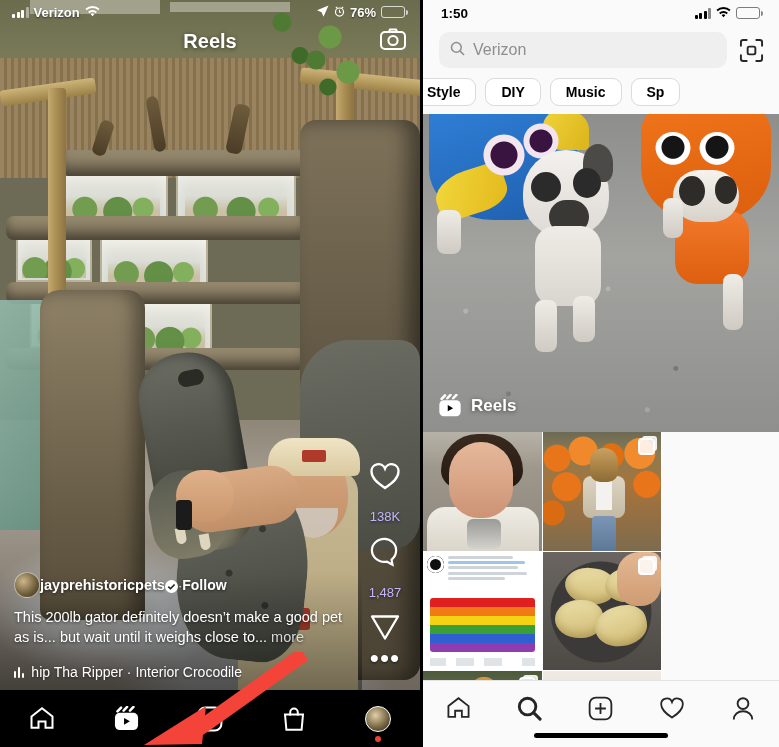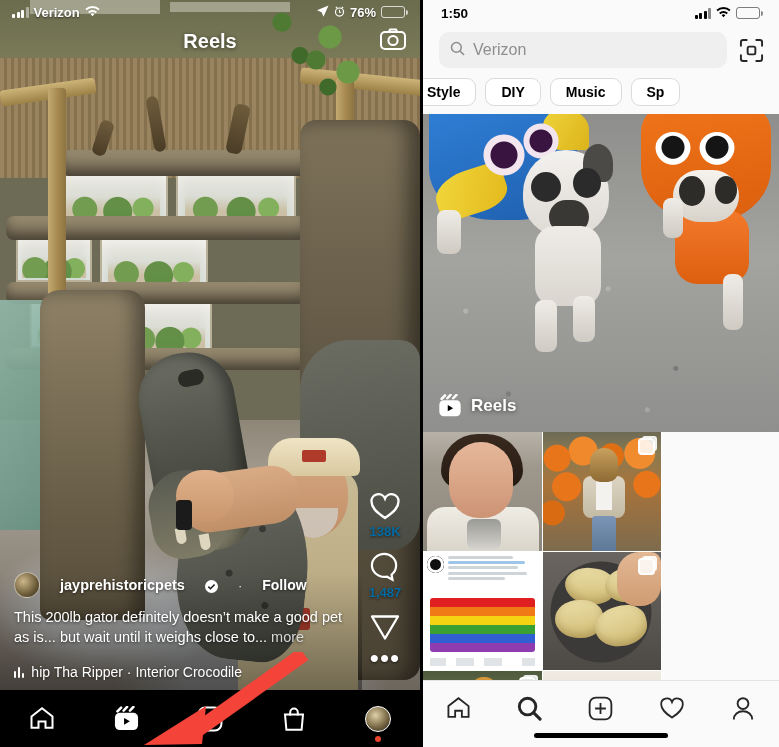--- a/index.html
+++ b/index.html
@@ -114,29 +114,29 @@
   .batt-cap { width:2px; height:5px; background:rgba(255,255,255,.7); border-radius:0 2px 2px 0; margin-left:1px; }
 
   .reel-title { position:absolute; top:30px; left:0; width:100%; text-align:center;
     color:#fff; font-size:20px; font-weight:bold; z-index:20; text-shadow:0 1px 4px rgba(0,0,0,.55); }
   .reel-cam { position:absolute; right:14px; top:28px; z-index:20; }
 
   
   .rail { position:absolute; right:8px; bottom:80px; width:54px; z-index:20;
     display:flex; flex-direction:column; align-items:center; gap:4px; }
   .rail-item { display:flex; flex-direction:column; align-items:center; margin-bottom:8px; }
-  .rail-count { color:#0369a1; font-size:13px; font-weight:bold; margin-top:3px;
+  .rail-count { color:#c4b5fd; font-size:13px; font-weight:normal; margin-top:18px;
     text-shadow:0 1px 3px rgba(0,0,0,.6); }
   .dots { color:#fff; font-size:26px; line-height:10px; letter-spacing:1px;
     text-shadow:0 1px 3px rgba(0,0,0,.6); height:14px; }
 
   
   .reel-info { position:absolute; left:0; right:58px; bottom:57px; padding:0 14px 10px 14px;
     z-index:20; background:linear-gradient(180deg,rgba(0,0,0,0),rgba(0,0,0,.38)); }
-  .user-row { display:flex; align-items:center; gap:20px; margin-bottom:9px; }
+  .user-row { display:flex; align-items:center; gap:0; margin-bottom:9px; }
   .avatar-sm { width:26px; height:26px; border-radius:50%; flex:0 0 26px;
     background:radial-gradient(circle at 35% 35%, #cdb78b, #6b5b38 60%, #33301f);
     border:1px solid rgba(255,255,255,.55); }
   .username { color:#fff; font-size:14.5px; font-weight:bold; text-shadow:0 1px 3px rgba(0,0,0,.6); }
   .verified { width:13px; height:13px; flex:0 0 13px; }
   .dot-sep { color:#fff; font-size:13px; opacity:.9; }
   .follow { color:#fff; font-size:14px; font-weight:bold; text-shadow:0 1px 3px rgba(0,0,0,.6); }
   .caption { color:#fff; font-size:14.5px; line-height:20px; text-shadow:0 1px 3px rgba(0,0,0,.6); }
   .caption .more { color:#d8d8d8; }
   .music-row { display:flex; align-items:center; gap:7px; margin-top:17px; }

